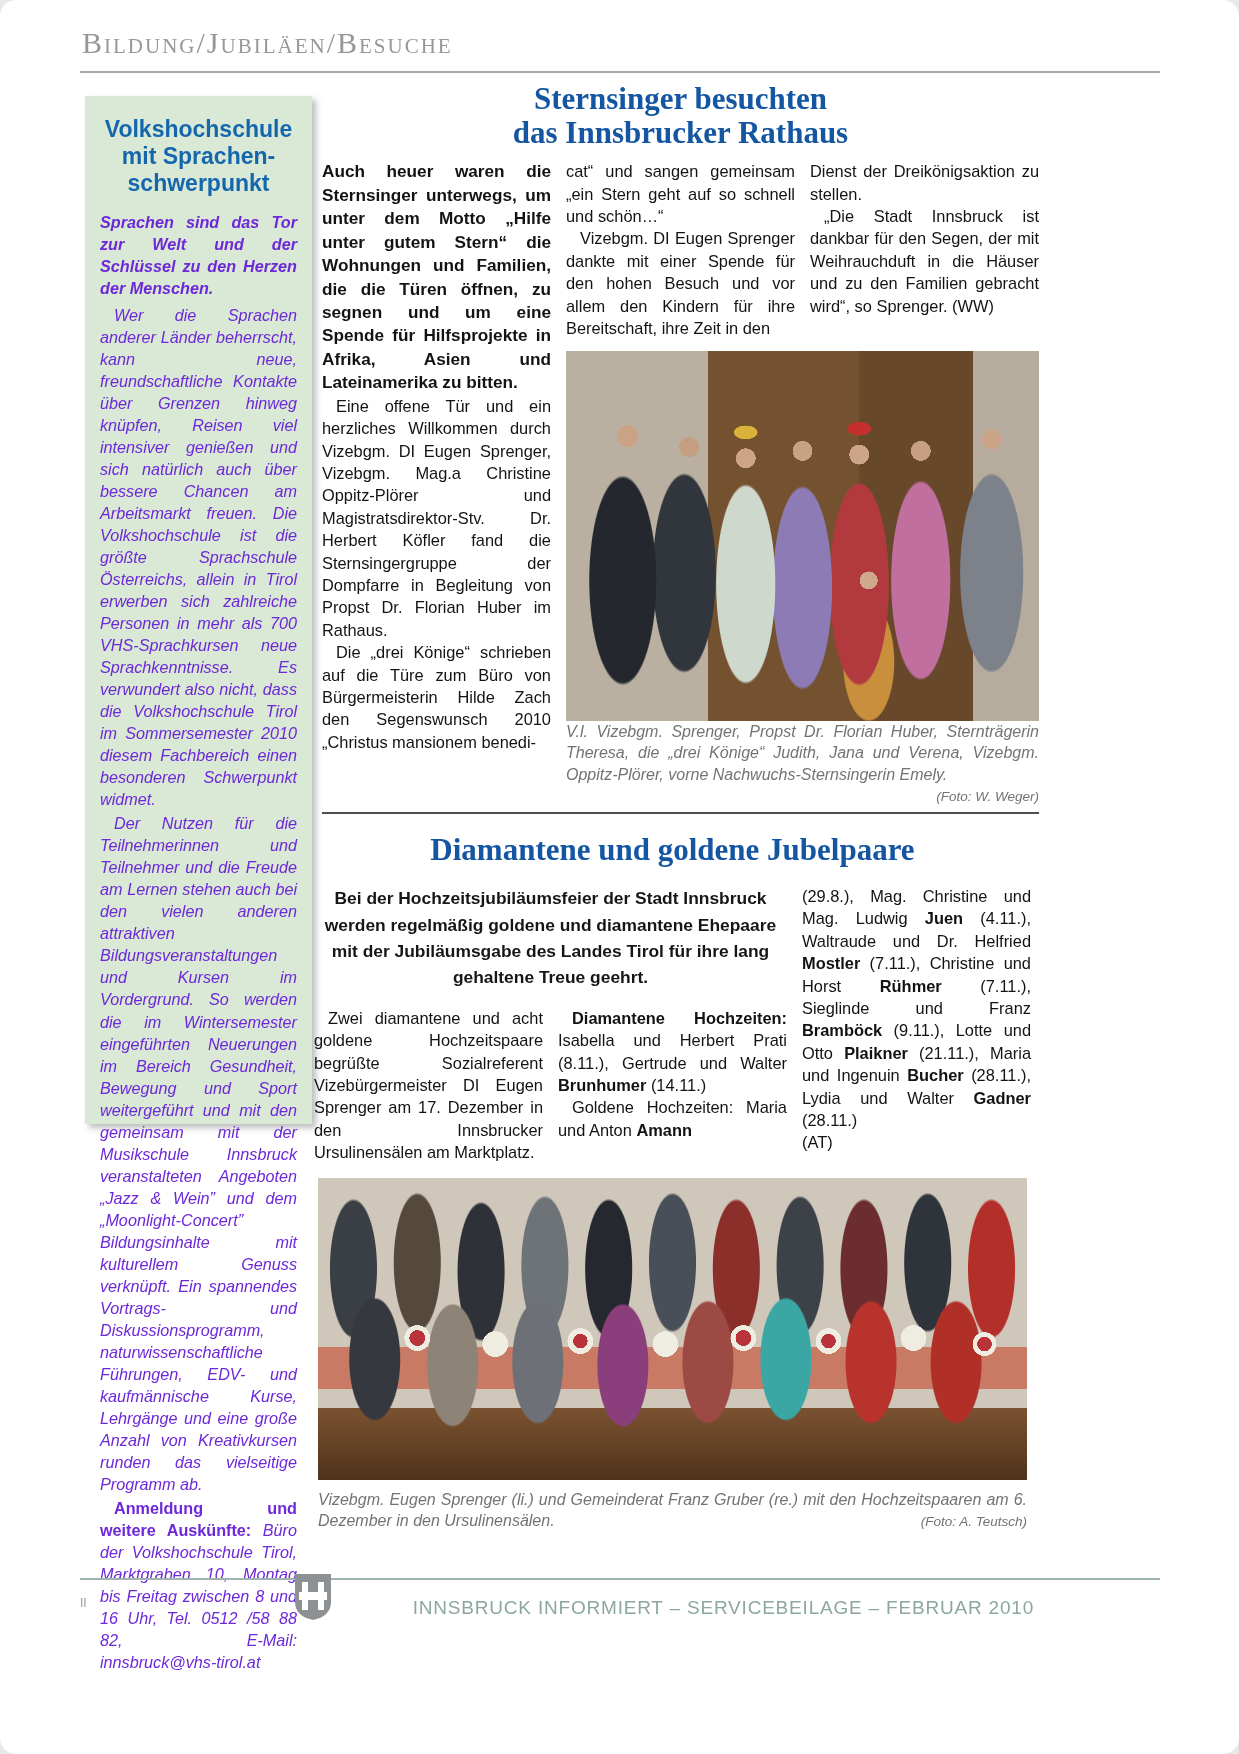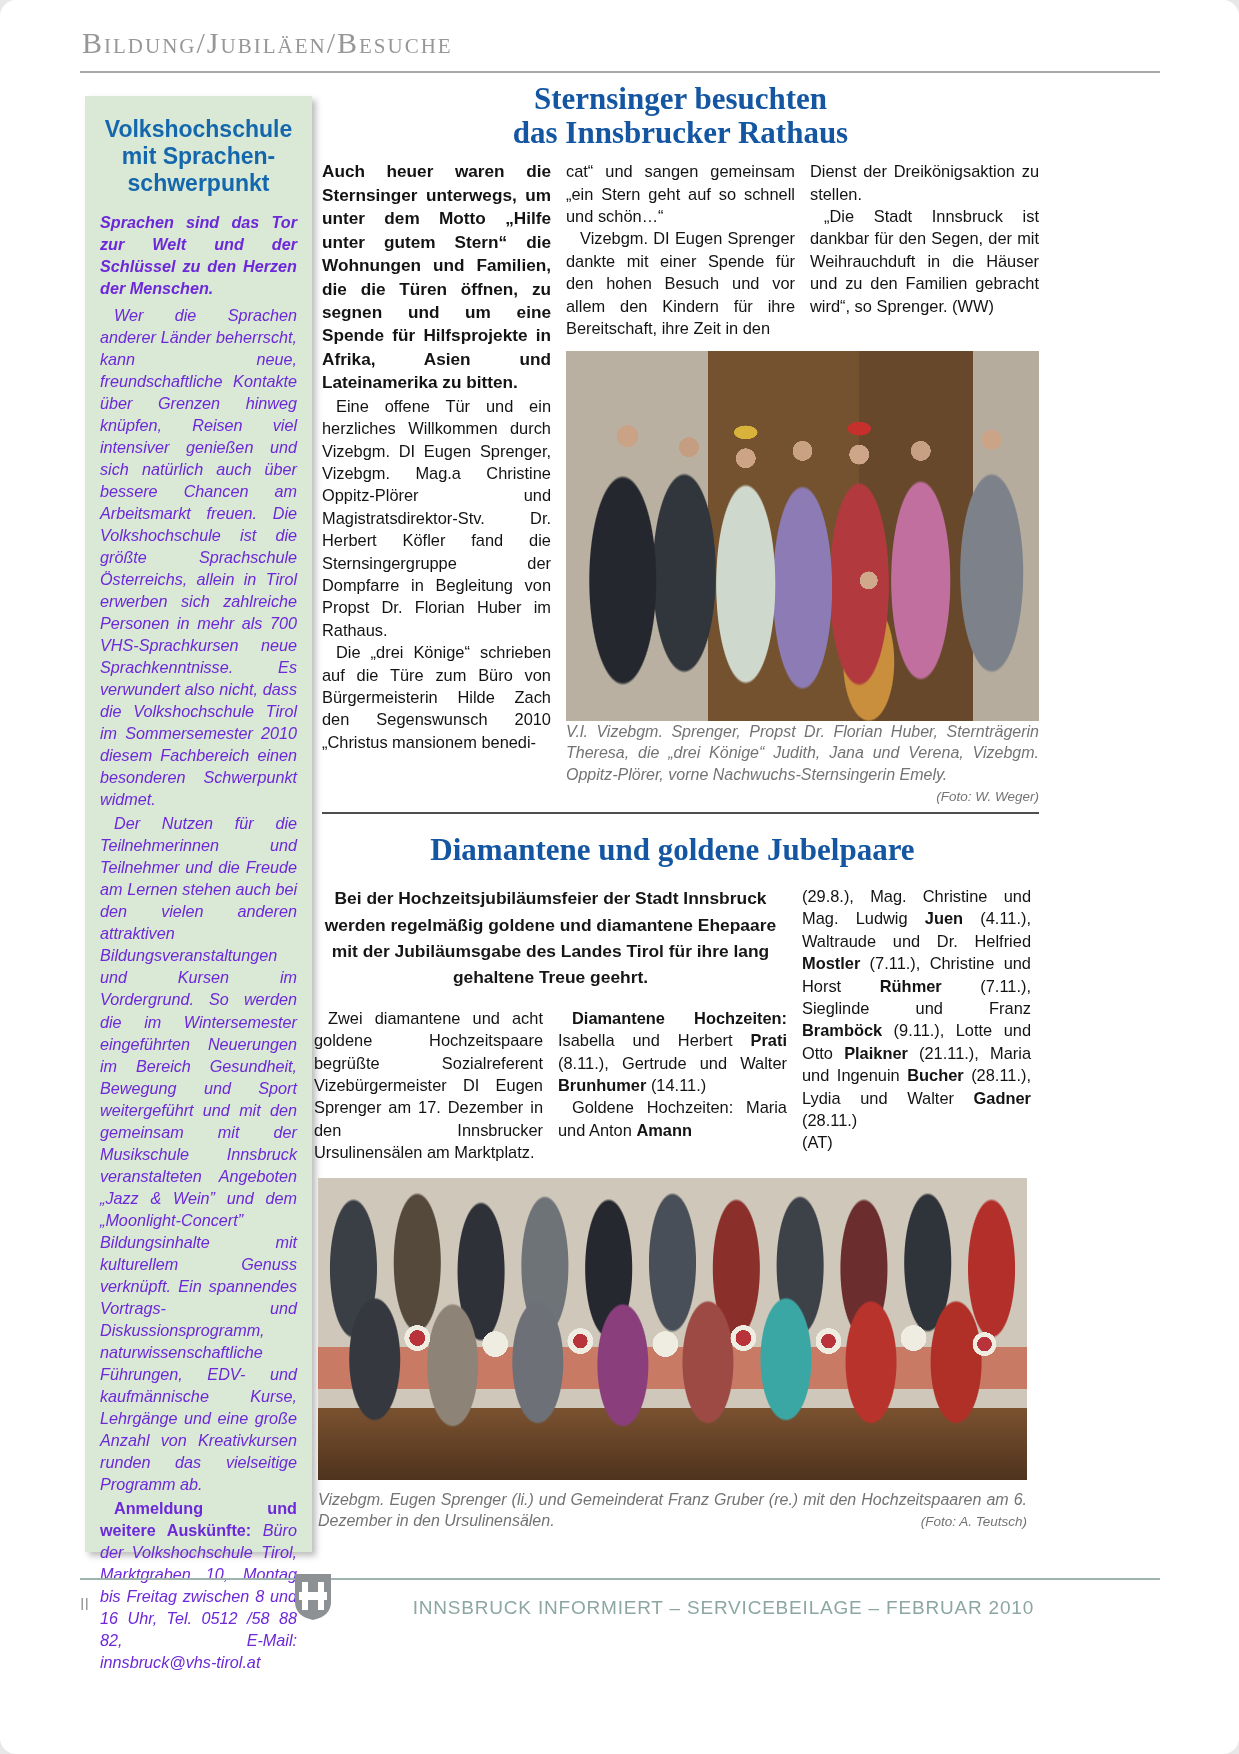--- a/index.html
+++ b/index.html
@@ -13,21 +13,21 @@
   
   .section-header {
     position:absolute; left:82px; top:26px;
     font-family:"Liberation Serif", serif; font-variant:small-caps;
     font-size:30px; letter-spacing:2px; color:#97979a; font-weight:400;
   }
   .header-rule { position:absolute; left:80px; top:71px; width:1080px; border-top:2px solid #a8a8aa; }
 
   
   .sidebar {
-    position:absolute; left:85px; top:96px; width:227px; height:1456px;
+    position:absolute; left:85px; top:96px; width:227px; height:1028px;
     background:#d9e9d5; box-shadow:4px 4px 6px rgba(110,110,110,.45);
     padding:20px 15px 8px 15px;
   }
   .sidebar-title {
     text-align:center; color:#1567ad; font-weight:700;
     font-size:23px; line-height:1.18; margin-bottom:14px;
   }
   .sb-p {
     font-size:16.2px; line-height:1.36; text-align:justify;
     font-style:italic; color:#6d28d9; margin-bottom:2px;
@@ -130,21 +130,21 @@
       radial-gradient(ellipse 24px 70px at 95% 30%, #b3302a 0 96%, transparent 100%),
       
       linear-gradient(180deg, transparent 0 56%, rgba(196,59,31,.55) 56% 70%, transparent 70%),
       
       linear-gradient(180deg, transparent 0 76%, #7a5230 76%, #4f331d 100%);
   }
   .caption2 { margin-top:9px; margin-left:4px; width:709px; }
 
   
   .footer-rule { position:absolute; left:80px; top:1578px; width:1080px; border-top:2px solid #9fb3af; }
-  .page-number { position:absolute; left:80px; top:1596px; font-size:16px; color:#9a9a9a;text-align:right; }
+  .page-number { position:absolute; left:80px; top:1596px; font-size:12px; color:#9a9a9a;text-align:right; }
   .footer-logo { position:absolute; left:293px; top:1572px; width:40px; height:50px; }
   .footer-text {
     position:absolute; left:322px; top:1597px; width:712px; text-align:right;
     font-size:19px; letter-spacing:.8px; color:#8ca7a2;
   }
   .clearfix::after { content:""; display:block; clear:both; }
 </style>
 </head>
 <body>
 
@@ -198,21 +198,21 @@
   <section class="article2">
     <h1 class="serif-title">Diamantene und goldene Jubelpaare</h1>
     <div class="a2-grid">
       <div class="a2-left">
         <p class="a2-intro">Bei der Hochzeitsjubiläumsfeier der Stadt Innsbruck werden regelmäßig goldene und diamantene Ehepaare mit der Jubiläumsgabe des Landes Tirol für ihre lang gehaltene Treue geehrt.</p>
         <div class="a2-leftcols">
           <div class="a2-col1">
             <p class="btxt indent">Zwei diamantene und acht goldene Hochzeitspaare begrüßte Sozialreferent Vizebürgermeister DI Eugen Sprenger am 17. Dezember in den Innsbrucker Ursulinensälen am Marktplatz.</p>
           </div>
           <div class="a2-col2">
-            <p class="btxt indent"><span style="font-weight: 700;">Diamantene Hochzeiten: </span><span>Isabella und Herbert </span><span style="font-weight: 700;">Prati</span><span> (8.11.), Gertrude und Walter </span><span style="font-weight: 700;">Brunhumer</span><span> (14.11.)</span></p>
+            <p class="btxt indent"><span style="font-weight: 700;">Diamantene Hochzeiten: </span><span>Isabella und Herbert </span><span style="font-weight: 400;">Prati</span><span> (8.11.), Gertrude und Walter </span><span style="font-weight: 700;">Brunhumer</span><span> (14.11.)</span></p>
             <p class="btxt indent"><span style="font-weight: 400;">Goldene Hochzeiten: </span><span>Maria und Anton </span><span style="font-weight: 700;">Amann</span></p>
           </div>
         </div>
       </div>
       <div class="a2-col3">
         <p class="btxt"><span>(29.8.), Mag. Christine und Mag. Ludwig </span><span style="font-weight: 700;">Juen</span><span> (4.11.), Waltraude und Dr. Helfried </span><span style="font-weight: 700;">Mostler</span><span> (7.11.), Christine und Horst </span><span style="font-weight: 700;">Rühmer</span><span> (7.11.), Sieglinde und Franz </span><span style="font-weight: 700;">Bramböck</span><span> (9.11.), Lotte und Otto </span><span style="font-weight: 700;">Plaikner</span><span> (21.11.), Maria und Ingenuin </span><span style="font-weight: 700;">Bucher</span><span> (28.11.), Lydia und Walter </span><span style="font-weight: 700;">Gadner</span><span> (28.11.)</span></p>
         <p class="btxt">(AT)</p>
       </div>
     </div>
     <div class="photo2"></div>

